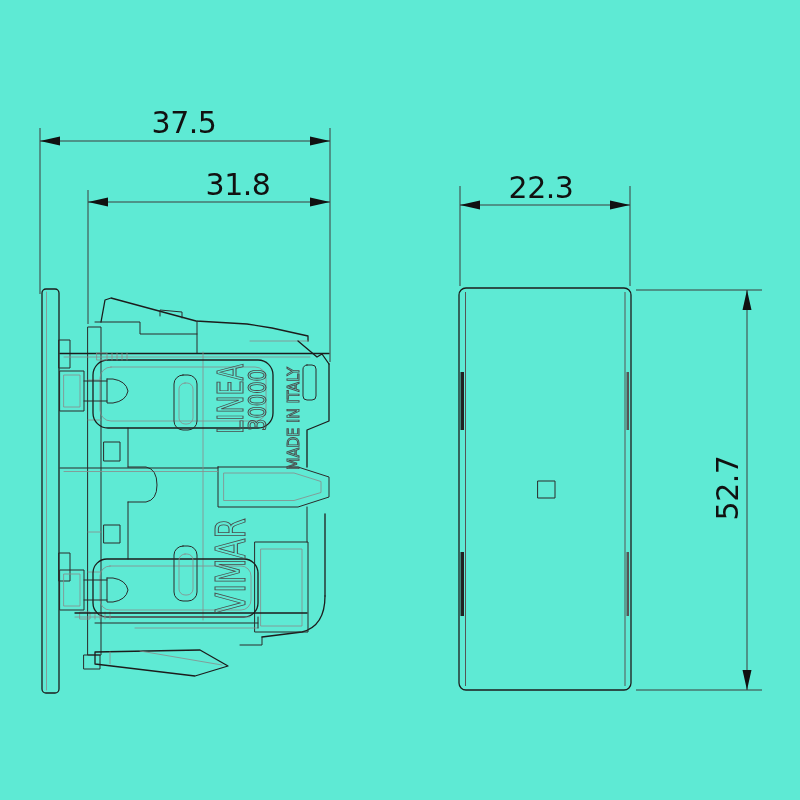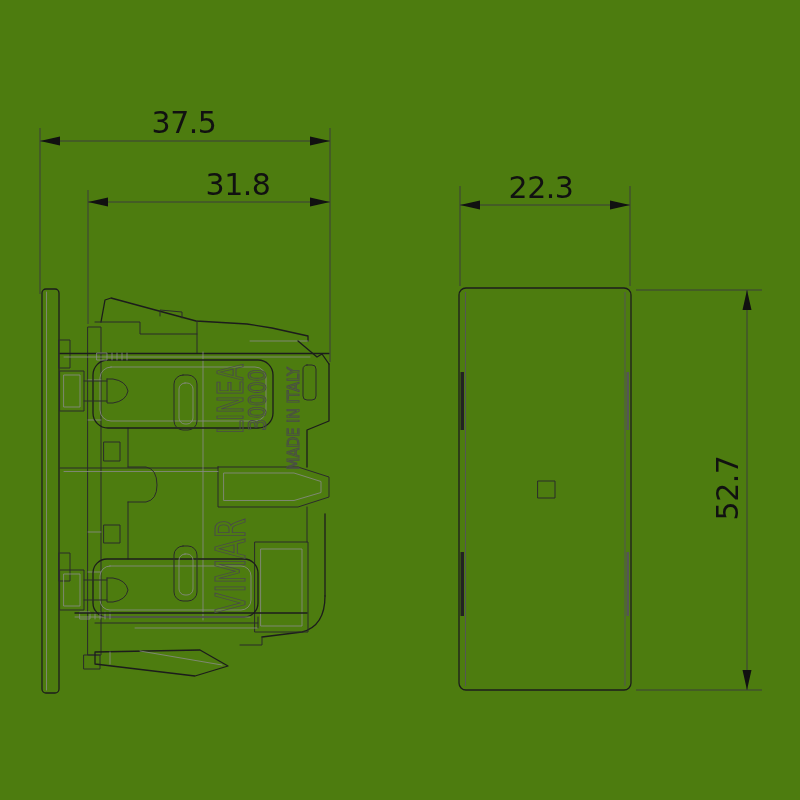--- a/index.html
+++ b/index.html
@@ -1,16 +1,16 @@
 <!DOCTYPE html>
 <html><head>
 <meta charset="utf-8">
 <style>
   html,body{margin:0;padding:0;background:#ffffff;}
-  .stage{width:800px;height:800px;position:relative;background:#4d7c0f;overflow:hidden;}
+  .stage{width:800px;height:800px;position:relative;background:#5eead4;overflow:hidden;}
   svg{display:block;}
   svg text{font-family:"DejaVu Sans", sans-serif;}
   .dim-text{fill:#111111;font-size:30px;letter-spacing:-0.5px;}
   .engrave{fill:none;stroke:#4a4a4a;stroke-width:1;}
   .ln{stroke:#1c1c1c;stroke-width:1.3;fill:none;stroke-linejoin:round;stroke-linecap:round;}
   .ln2{stroke:#2b2b2b;stroke-width:1;fill:none;stroke-linejoin:round;stroke-linecap:round;}
   .lt{stroke:#8a8a8a;stroke-width:0.8;fill:none;stroke-linejoin:round;stroke-linecap:round;}
   .dim{stroke:#3c3c3c;stroke-width:1;fill:none;}
   .arrow{fill:#111111;stroke:none;}
   .clipdark{fill:#222222;stroke:none;}

